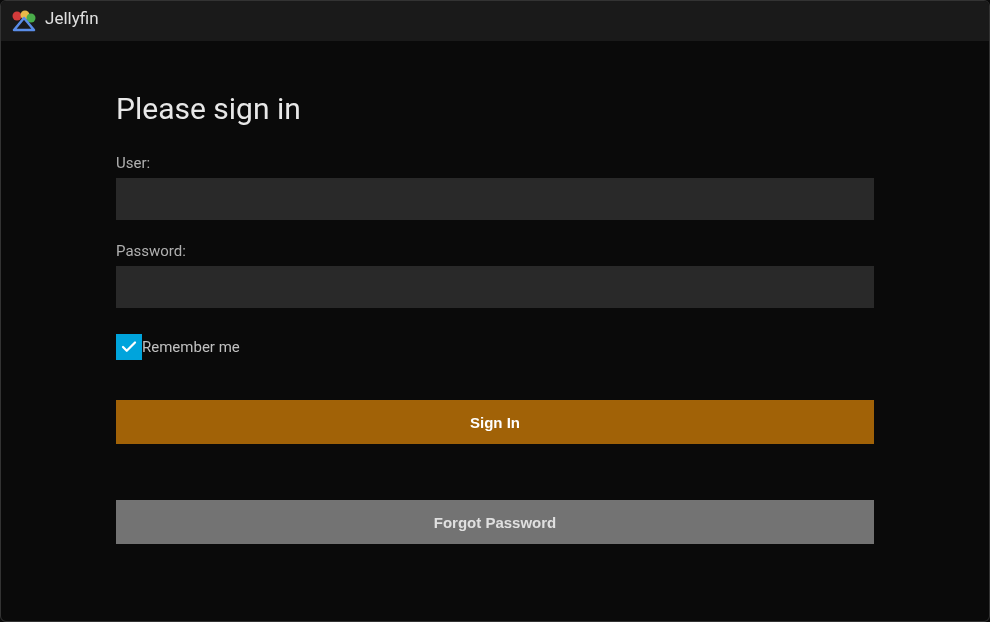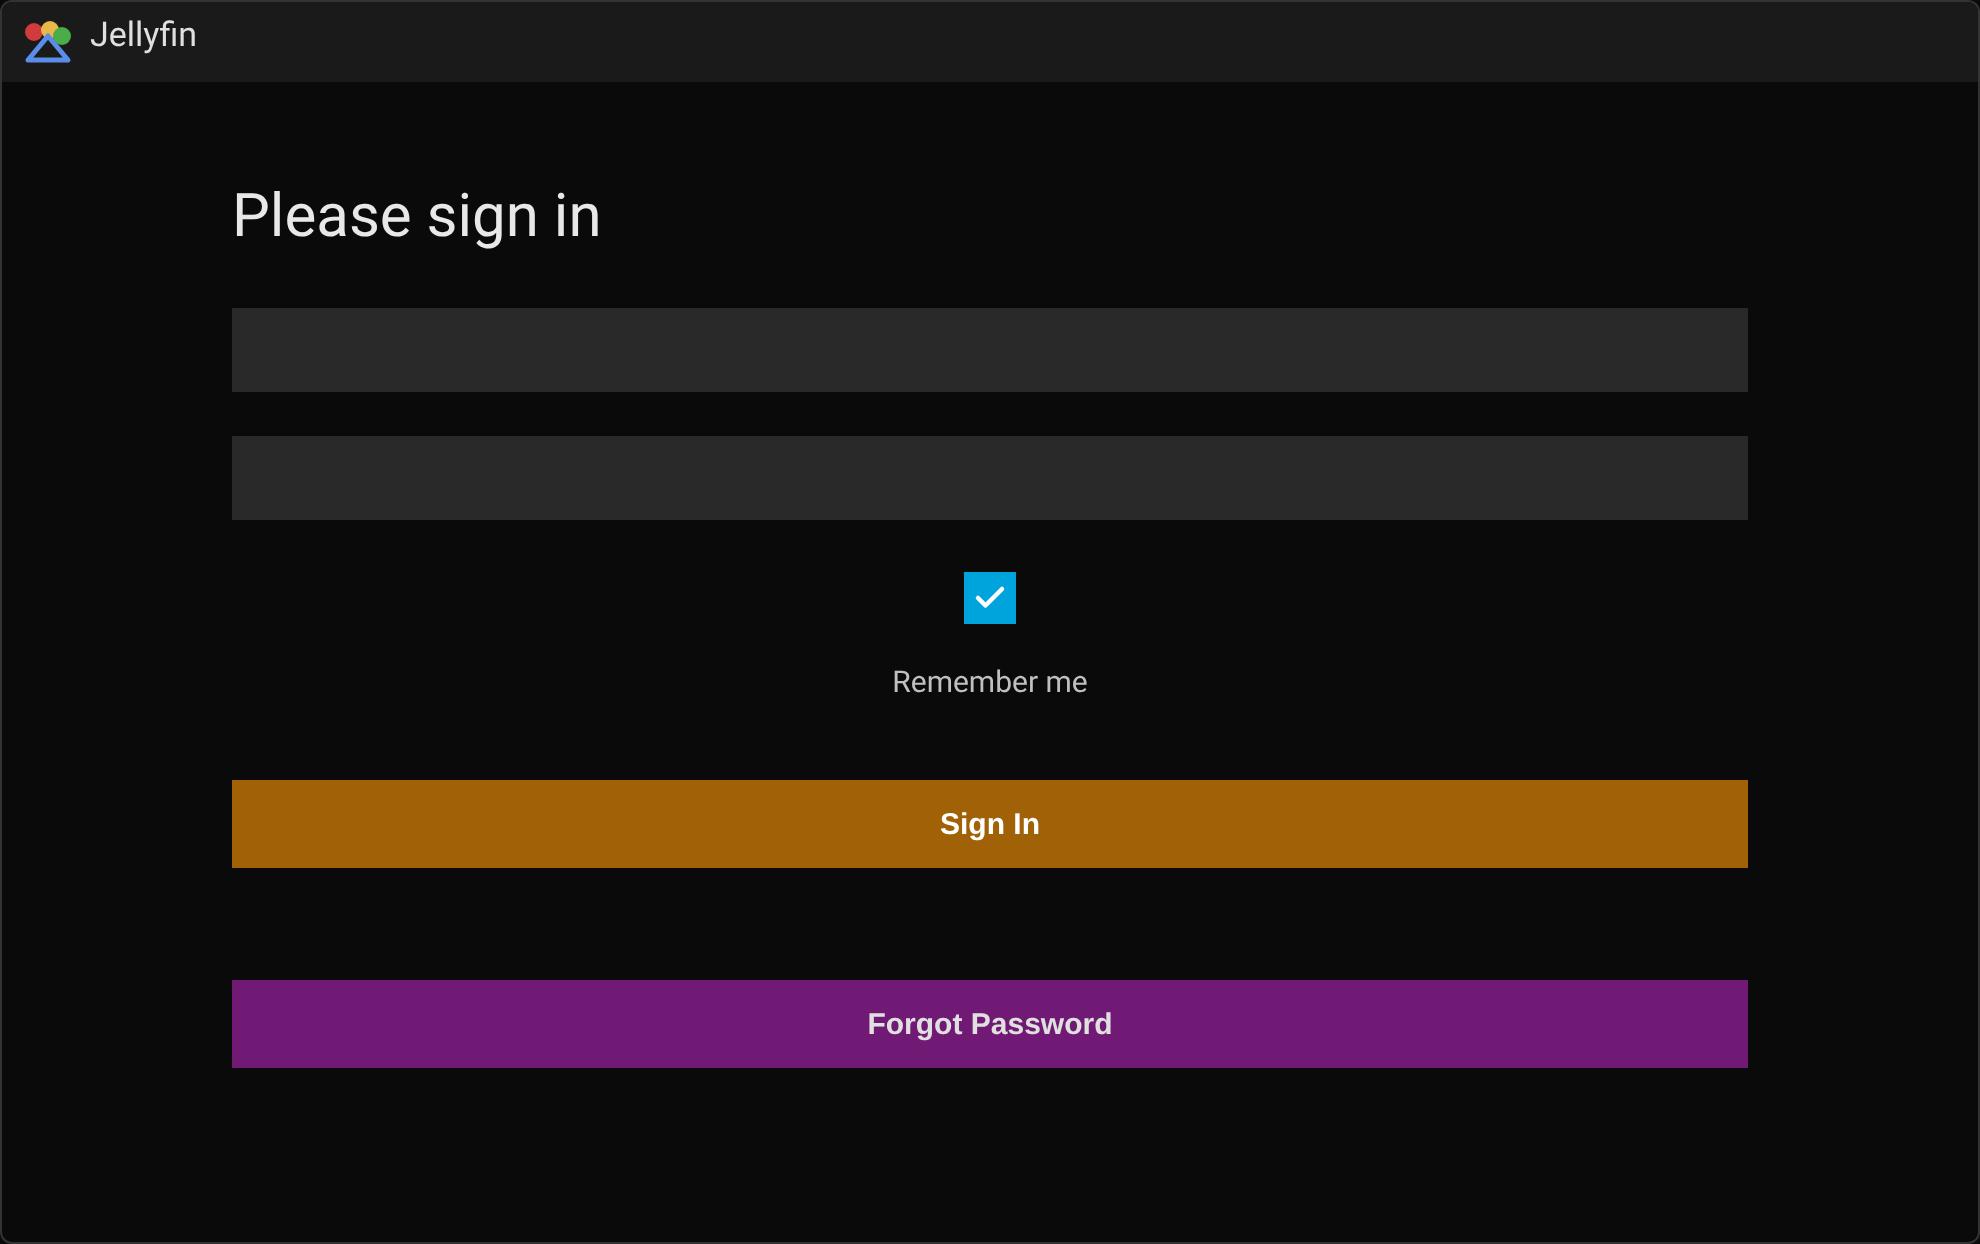--- a/index.html
+++ b/index.html
@@ -64,24 +64,23 @@
       background: #292929;
       border: none;
       color: #e0e0e0;
       font-size: 15px;
       padding: 0 12px;
       outline: none;
     }
     .checkbox-row {
       display: flex;
       align-items: center;
-      gap: 20px;
+      gap: 0;
       margin-bottom: 40px;
       margin-top: 26px;
-      flex-direction: column;
     }
     .checkbox {
       width: 26px;
       height: 26px;
       background: #00a4dc;
       display: flex;
       align-items: center;
       justify-content: center;
       cursor: pointer;
     }
@@ -103,21 +102,21 @@
       display: flex;
       align-items: center;
       justify-content: center;
     }
     .btn-primary {
       background: #a16207;
       color: #fff;
       margin-bottom: 56px;
     }
     .btn-secondary {
-      background: #701a75;
+      background: #737373;
       color: #e0e0e0;
     }
   </style>
 </head>
 <body>
 
 <div class="header">
   <div class="logo-icon">
     <svg class="logo-svg" viewBox="0 0 26 26">
       <circle cx="6" cy="8" r="4.5" fill="#d13b3b"></circle>
@@ -126,24 +125,26 @@
       <path d="M 3 22 L 13 10 L 23 22 Z" fill="none" stroke="#5a8de8" stroke-width="2.5" stroke-linejoin="round"></path>
     </svg>
     <span class="brand-name">Jellyfin</span>
   </div>
 </div>
 
 <div class="main">
   <h1 class="page-title">Please sign in</h1>
 
   <div class="form-group">
+    <label class="form-label">User:</label>
     <input type="text" class="form-input" value="" style="">
   </div>
 
   <div class="form-group">
+    <label class="form-label">Password:</label>
     <input type="password" class="form-input" value="" style="">
   </div>
 
   <div class="checkbox-row">
     <div class="checkbox">
       <svg viewBox="0 0 24 24" fill="none" stroke="#fff" stroke-width="3" stroke-linecap="round" stroke-linejoin="round">
         <polyline points="20 6 9 17 4 12"></polyline>
       </svg>
     </div>
     <span class="checkbox-label">Remember me</span>

